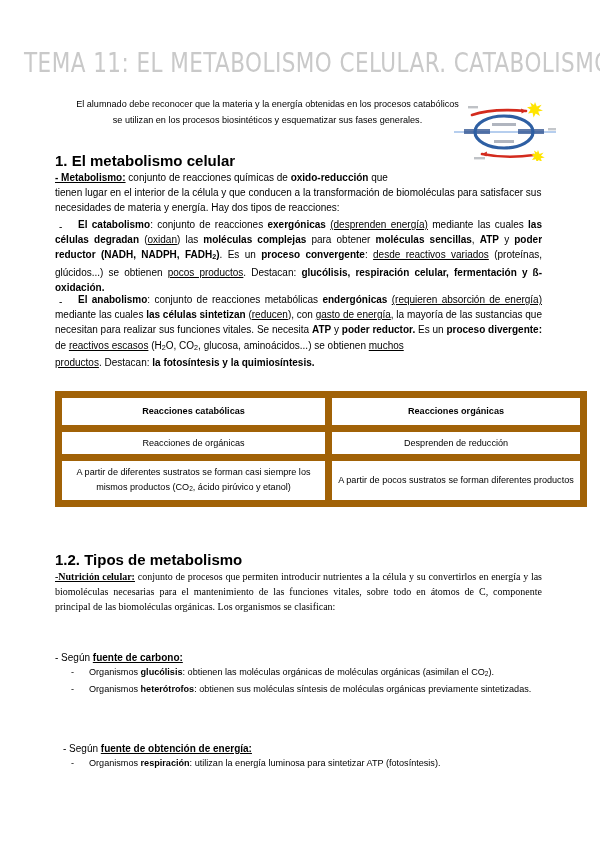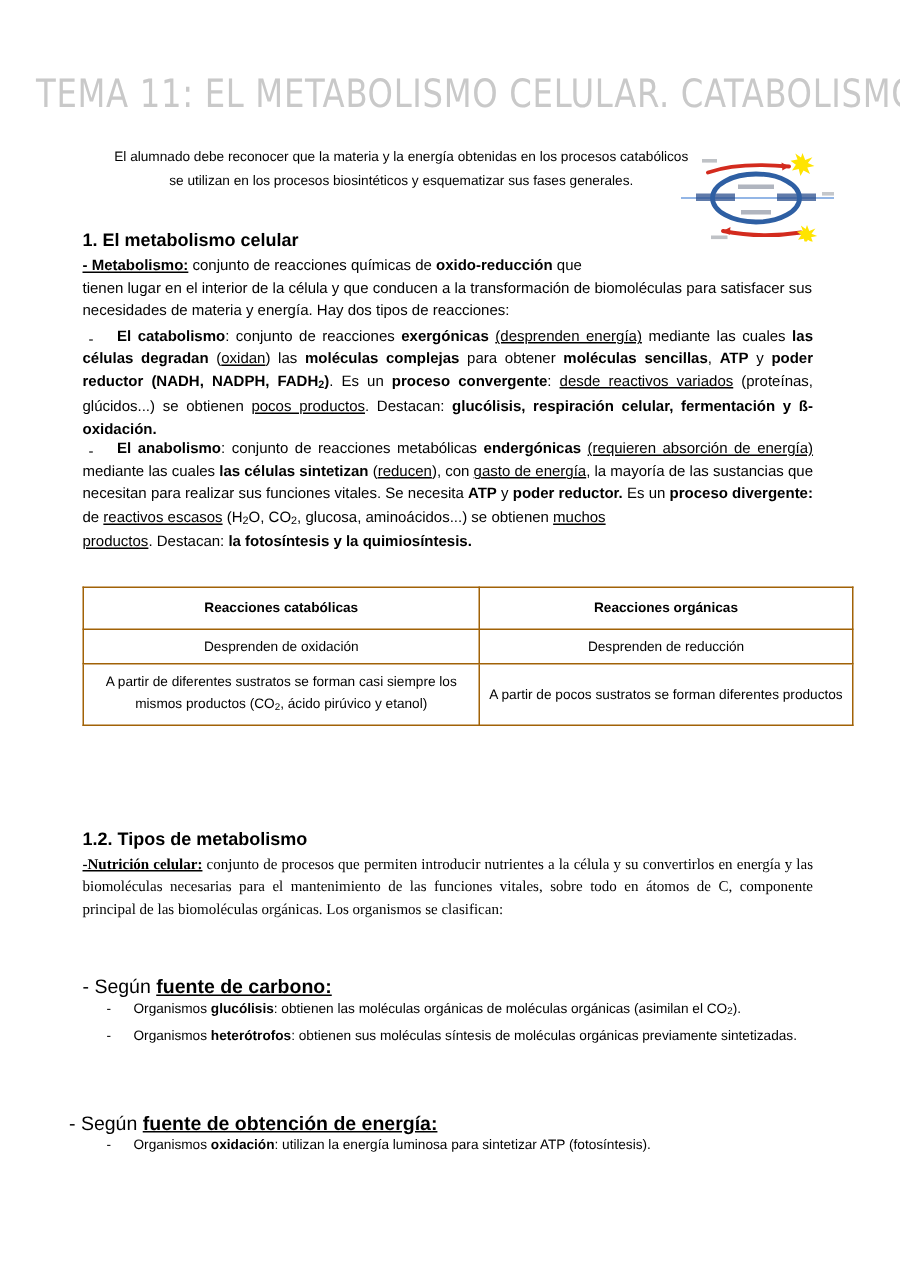--- a/index.html
+++ b/index.html
@@ -58,21 +58,21 @@
     left: 452px;
     top: 99px;
     width: 106px;
     height: 62px;
   }
   .thumb svg { display: block; }
 
   
   .h-sec {
     position: absolute;
-    font-size: 12px;
+    font-size: 15px;
     font-weight: bold;
     line-height: 13px;
   }
   .para {
     position: absolute;
     font-size: 10px;
     line-height: 15.2px;
     text-align: justify;
   }
   .para.nojust { text-align: left; }
@@ -93,21 +93,21 @@
   
   .tbl {
     position: absolute;
     left: 55px;
     top: 391px;
     width: 487px;
     border-collapse: collapse;
     table-layout: fixed;
   }
   .tbl td, .tbl th {
-    border: 1px solid #a16207;
+    border: 7px solid #a16207;
     text-align: center;
     vertical-align: middle;
     font-size: 9.1px;
     line-height: 14.5px;
     padding: 4px 6px;
   }
   .tbl th {
     font-weight: bold;
     padding: 6px 6px;
   }
@@ -125,21 +125,21 @@
     padding-left: 34px;
     text-align: justify;
   }
   .dashlist .item .dash {
     position: absolute;
     left: 16px;
     top: 0;
   }
   .lbl-line {
     position: absolute;
-    font-size: 13px;
+    font-size: 10px;
     line-height: 15.2px;
   }
 </style>
 </head>
 <body>
 
 <div class="page">
 
   <div class="doc-title">TEMA 11: EL METABOLISMO CELULAR. CATABOLISMO</div>
 
@@ -200,21 +200,21 @@
 
   <table class="tbl">
     <thead>
       <tr>
         <th class="c1">Reacciones catabólicas</th>
         <th class="c2">Reacciones orgánicas</th>
       </tr>
     </thead>
     <tbody>
       <tr>
-        <td>Desprenden de oxidación</td>
+        <td>Reacciones de orgánicas</td>
         <td>Desprenden de reducción</td>
       </tr>
       <tr>
         <td>A partir de diferentes sustratos se forman casi siempre los mismos productos (CO<sub>2</sub>, ácido pirúvico y etanol)</td>
         <td>A partir de pocos  sustratos se forman diferentes  productos</td>
       </tr>
     </tbody>
   </table>
 
   <div class="h-sec" style="left:55px; top:553px;">1.2. Tipos de metabolismo</div>
@@ -231,24 +231,24 @@
     <div class="item">
       <span class="dash">-</span>
       <span>Organismos </span><b>glucólisis</b><span>: obtienen las moléculas orgánicas de moléculas orgánicas (asimilan el CO<sub>2</sub>).</span>
     </div>
     <div class="item">
       <span class="dash">-</span>
       <span>Organismos </span><b>heterótrofos</b><span>: obtienen sus moléculas síntesis de moléculas orgánicas previamente sintetizadas.</span>
     </div>
   </div>
 
-  <div class="lbl-line" style="left:46px; top:741px;">
+  <div class="lbl-line" style="left:63px; top:741px;">
     <span>- Según </span><u><b><span>fuente de obtención de energía:</span></b></u>
   </div>
 
   <div class="dashlist" style="left:55px; top:756px; width:487px;">
     <div class="item">
       <span class="dash">-</span>
-      <span>Organismos </span><b>oxidación</b><span>: utilizan la energía luminosa para sintetizar ATP (fotosíntesis).</span>
+      <span>Organismos </span><b>respiración</b><span>: utilizan la energía luminosa para sintetizar ATP (fotosíntesis).</span>
     </div>
   </div>
 
 </div>
 
 </body></html>

